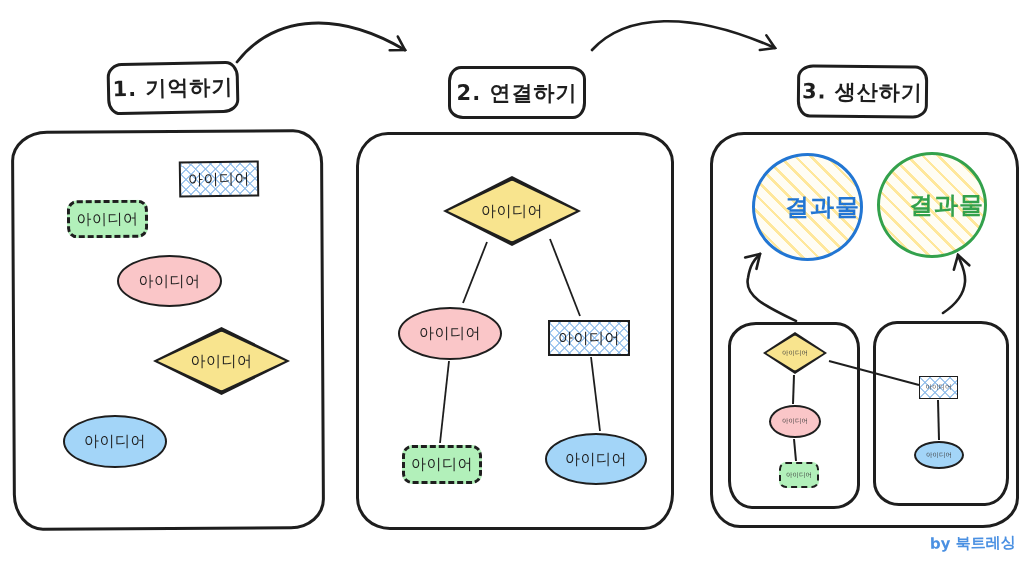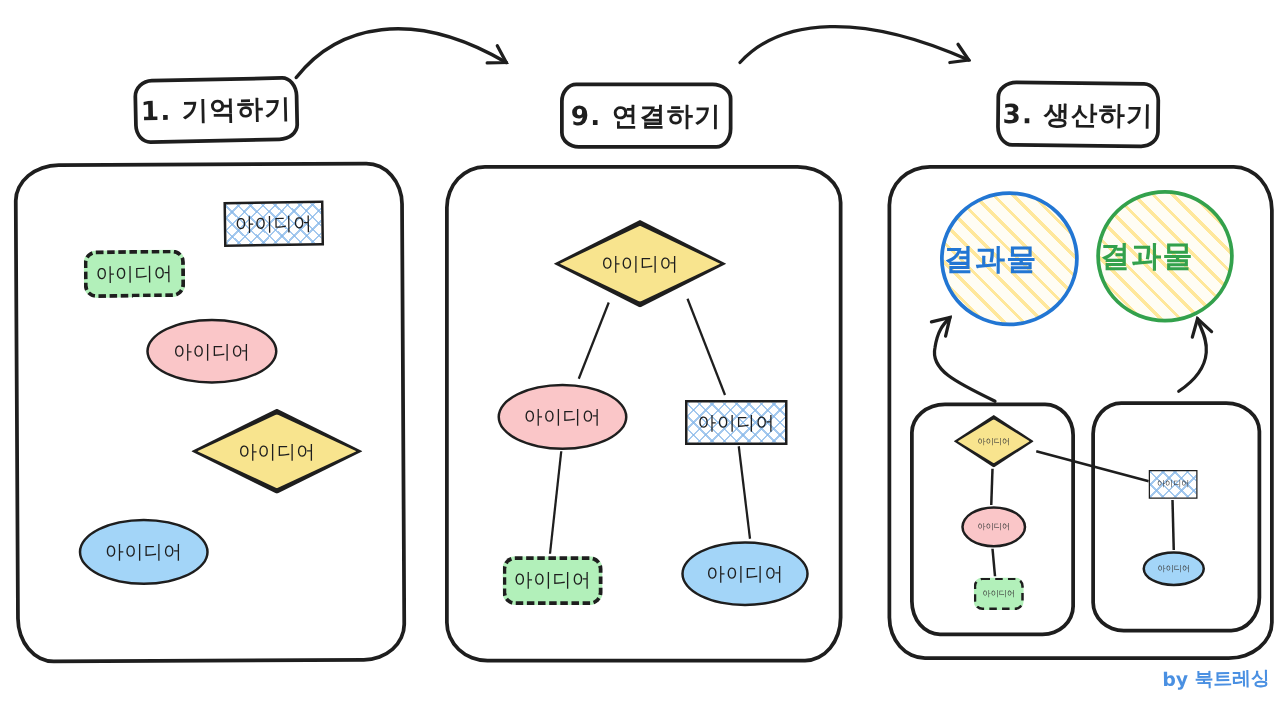--- a/index.html
+++ b/index.html
@@ -46,21 +46,21 @@
       repeating-linear-gradient(135deg, rgba(134,183,233,.75) 0 1.4px, transparent 1.4px 7px);
   }
   .diamond{position:absolute;z-index:8;}
   .d-border{position:absolute;inset:0;background:#1e1e1e;clip-path:polygon(50% 0%,100% 50%,50% 100%,0% 50%);}
   .d-fill{position:absolute;inset:0;background:#f8e48e;clip-path:polygon(50% 0%,100% 50%,50% 100%,0% 50%);transform:scale(.93,.87);}
   .d-text{position:absolute;inset:0;display:flex;align-items:center;justify-content:center;}
 
   
   .circle{
     position:absolute;z-index:8;border-radius:50%;
-    display:flex;align-items:center;justify-content:flex-start;
+    display:flex;align-items:center;justify-content:flex-end;
     background-color:#fffdf4;
     background-image:repeating-linear-gradient(45deg, rgba(255,214,82,.55) 0 2.6px, transparent 2.6px 11px);
     font-size:24px;font-weight:bold;letter-spacing:1px;
   }
   .circle-blue{border:3.5px solid #2276d3;color:#2276d3;}
   .circle-green{border:3.5px solid #33a14c;color:#33a14c;}
 
   .watermark{position:absolute;left:930px;top:534px;z-index:9;font-size:15px;font-weight:bold;color:#4a90e2;transform:rotate(-1deg);white-space:nowrap;}
 </style>
 </head>
@@ -95,21 +95,21 @@
     <line x1="938" y1="400" x2="939" y2="440" stroke="#1e1e1e" stroke-width="2"></line>
 
     <path d="M 796 321 C 765 306, 744 296, 748 278 C 750 265, 754 260, 760 254" fill="none" stroke="#1e1e1e" stroke-width="2.6" stroke-linecap="round" marker-end="url(#ah)"></path>
     <path d="M 943 313 C 955 305, 964 295, 965 282 C 966 270, 960 262, 958 255" fill="none" stroke="#1e1e1e" stroke-width="2.6" stroke-linecap="round" marker-end="url(#ah)"></path>
   </svg>
 
   <div class="titlebox t1">
     <span>1. 기억하기</span>
   </div>
   <div class="titlebox t2">
-    <span>9. 연결하기</span>
+    <span>2. 연결하기</span>
   </div>
   <div class="titlebox t3">
     <span>3. 생산하기</span>
   </div>
 
   <div class="shape rect-hatch" style="left:179px;top:161px;width:80px;height:36px;transform:rotate(-.8deg);">
     <span class="lbl">아이디어</span>
   </div>
   <div class="shape rect-dash" style="left:67px;top:200px;width:81px;height:38px;transform:rotate(-.6deg);">
     <span class="lbl">아이디어</span>

